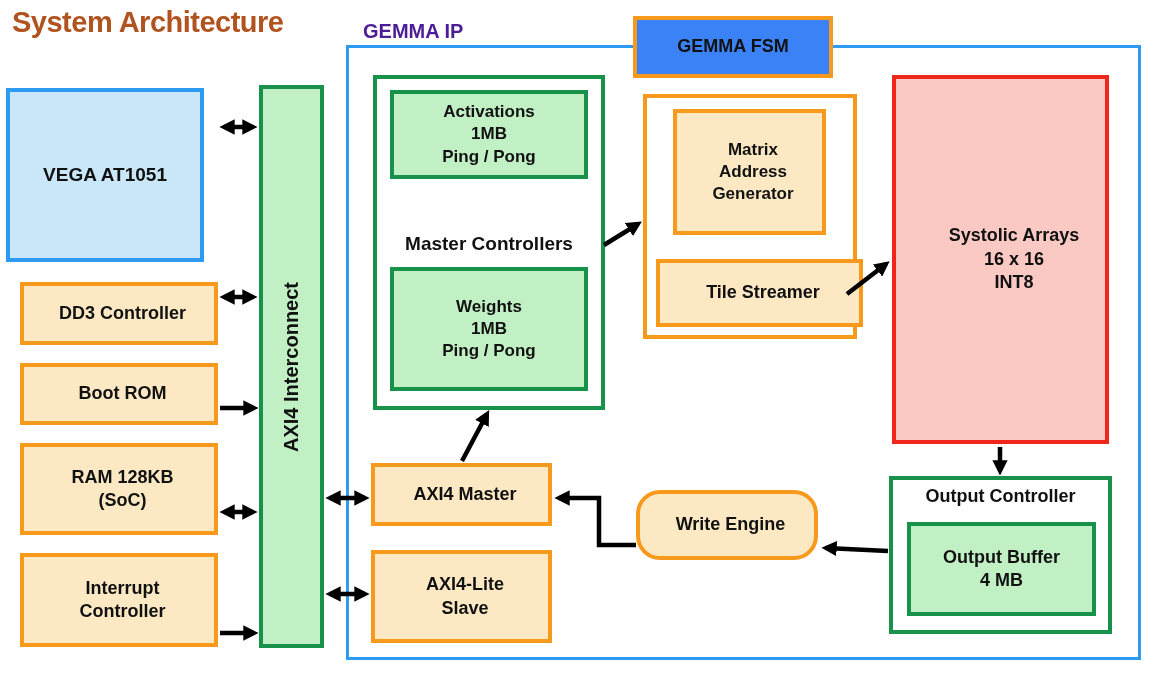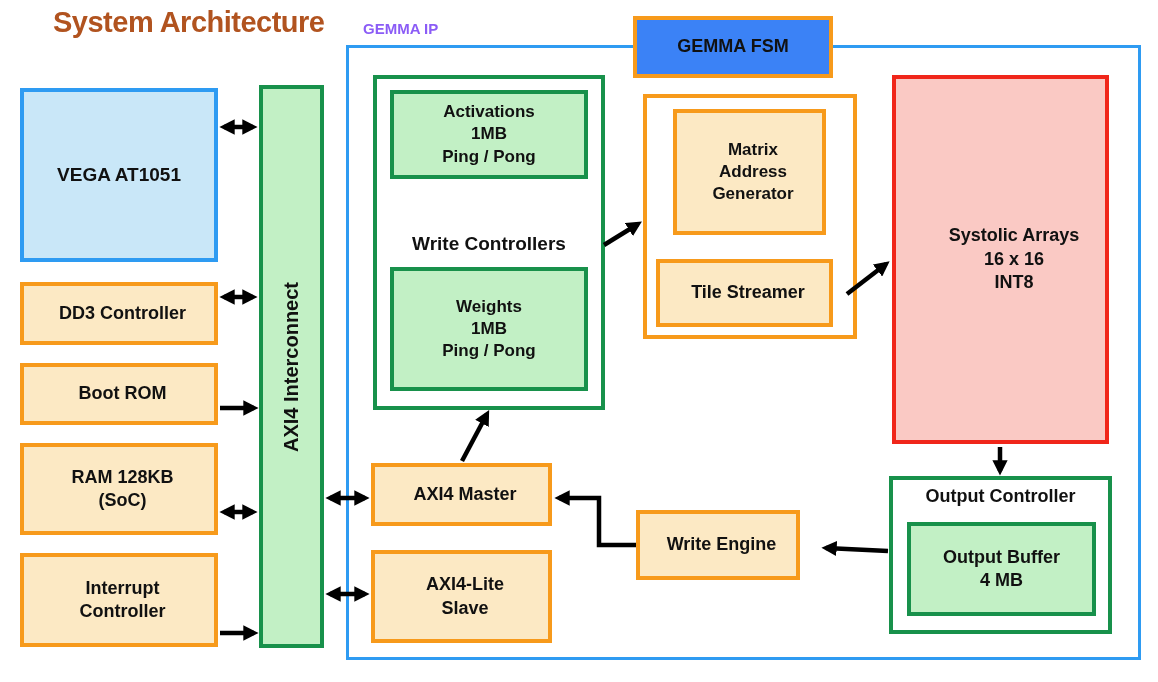--- a/index.html
+++ b/index.html
@@ -17,44 +17,43 @@
   .fill-cream{background:#fce9c4;border:4px solid #f79a1b;padding-left:7px;}
   .fill-green{background:#c2f0c5;border:4px solid #18914b;}
   .fill-red{background:#fac9c4;border:4px solid #f0261a;}
   .fill-yellow{background:#3b82f6;border:4px solid #f79a1b;}
   .frame-green{background:#ffffff;border:4px solid #18914b;}
   .frame-orange{background:#ffffff;border:4px solid #f79a1b;}
   .frame-blue{background:transparent;border:3px solid #2e9bf2;}
   #page-title{
     position:absolute;left:12px;top:6px;font-size:29px;font-weight:bold;color:#b1531f;
     letter-spacing:-0.5px;
-    margin-left:41px;
   }
-  #gemma-ip-label{position:absolute;left:363px;top:20px;font-size:15px;font-weight:bold;color:#8b5cf6;}
+  #gemma-ip-label{position:absolute;left:363px;top:20px;font-size:20px;font-weight:bold;color:#4c1d95;}
   #interconnect{left:259px;top:85px;width:65px;height:563px;}
   #interconnect .rot{transform:rotate(-90deg);white-space:nowrap;font-size:20px;font-weight:bold;}
   .section-label{position:absolute;box-sizing:border-box;text-align:center;font-weight:bold;font-size:19px;}
   #arrows{position:absolute;left:0;top:0;z-index:20;pointer-events:none;}
   .z1{z-index:1}.z2{z-index:2}.z5{z-index:5}
 </style>
 </head>
 <body>
 
 <div id="canvas">
 
   <div id="page-title">System Architecture</div>
 
   <div id="gemma-ip-label">GEMMA IP</div>
   <div class="abs frame-blue z1" style="left:346px;top:45px;width:795px;height:615px;"></div>
 
   <div class="box fill-yellow z5" style="left:633px;top:16px;width:200px;height:62px;">
     <span class="box-label">GEMMA FSM</span>
   </div>
 
-  <div class="box fill-blue z2" style="left:20px;top:88px;width:198px;height:174px;font-size:19px;">
+  <div class="box fill-blue z2" style="left:6px;top:88px;width:198px;height:174px;font-size:19px;">
     <span class="box-label">VEGA AT1051</span>
   </div>
   <div class="box fill-cream z2" style="left:20px;top:282px;width:198px;height:63px;">
     <span class="box-label">DD3 Controller</span>
   </div>
   <div class="box fill-cream z2" style="left:20px;top:363px;width:198px;height:62px;">
     <span class="box-label">Boot ROM</span>
   </div>
   <div class="box fill-cream z2" style="left:20px;top:443px;width:198px;height:92px;">
     <span class="box-label">RAM 128KB
@@ -68,34 +67,34 @@
   <div id="interconnect" class="box fill-green z2">
     <span class="rot">AXI4 Interconnect</span>
   </div>
 
   <div class="abs frame-green z1" style="left:373px;top:75px;width:232px;height:335px;"></div>
   <div class="box fill-green z2" style="left:390px;top:90px;width:198px;height:89px;font-size:17px;">
     <span class="box-label">Activations
 1MB
 Ping / Pong</span>
   </div>
-  <div class="section-label z2" style="left:373px;top:233px;width:232px;">Write Controllers</div>
+  <div class="section-label z2" style="left:373px;top:233px;width:232px;">Master Controllers</div>
   <div class="box fill-green z2" style="left:390px;top:267px;width:198px;height:124px;font-size:17px;">
     <span class="box-label">Weights
 1MB
 Ping / Pong</span>
   </div>
 
   <div class="abs frame-orange z1" style="left:643px;top:94px;width:214px;height:245px;"></div>
   <div class="box fill-cream z2" style="left:673px;top:109px;width:153px;height:126px;font-size:17px;">
     <span class="box-label">Matrix
 Address
 Generator</span>
   </div>
-  <div class="box fill-cream z2" style="left:656px;top:259px;width:177px;height:68px;">
+  <div class="box fill-cream z2" style="left:656px;top:259px;width:207px;height:68px;">
     <span class="box-label">Tile Streamer</span>
   </div>
 
   <div class="box fill-red z2" style="left:892px;top:75px;width:217px;height:369px;padding-left:27px;">
     <span class="box-label">Systolic Arrays
 16 x 16
 INT8</span>
   </div>
 
   <div class="abs frame-green z1" style="left:889px;top:476px;width:223px;height:158px;"></div>
@@ -105,21 +104,21 @@
 4 MB</span>
   </div>
 
   <div class="box fill-cream z2" style="left:371px;top:463px;width:181px;height:63px;text-align:center;">
     <span class="box-label">AXI4 Master</span>
   </div>
   <div class="box fill-cream z2" style="left:371px;top:550px;width:181px;height:93px;">
     <span class="box-label">AXI4-Lite
 Slave</span>
   </div>
-  <div class="box fill-cream z2" style="left:636px;top:510px;width:164px;height:70px;">
+  <div class="box fill-cream z2" style="left:636px;top:490px;width:182px;height:70px;border-radius:24px;">
     <span class="box-label">Write Engine</span>
   </div>
 
   <svg id="arrows" width="1158" height="682" viewBox="0 0 1158 682">
     <defs>
       <marker id="ah" viewBox="0 0 10 10" refX="7" refY="5" markerWidth="3.4" markerHeight="3.4" orient="auto-start-reverse">
         <path d="M0,0 L10,5 L0,10 z" fill="#000"></path>
       </marker>
     </defs>
     <g stroke="#000" stroke-width="4.5" fill="none">

